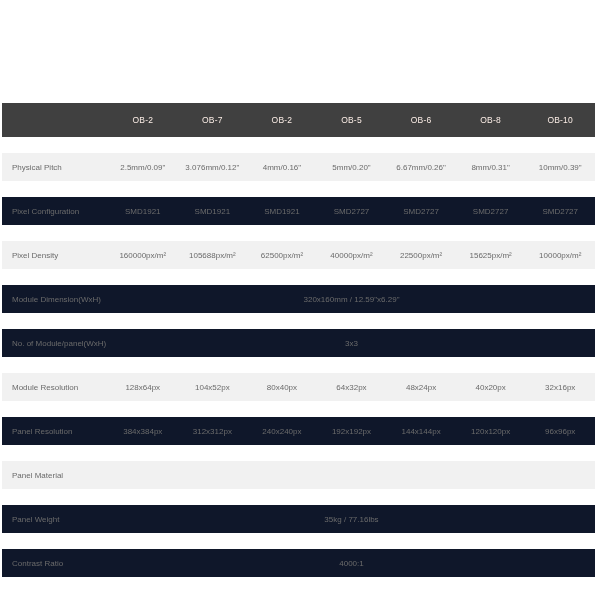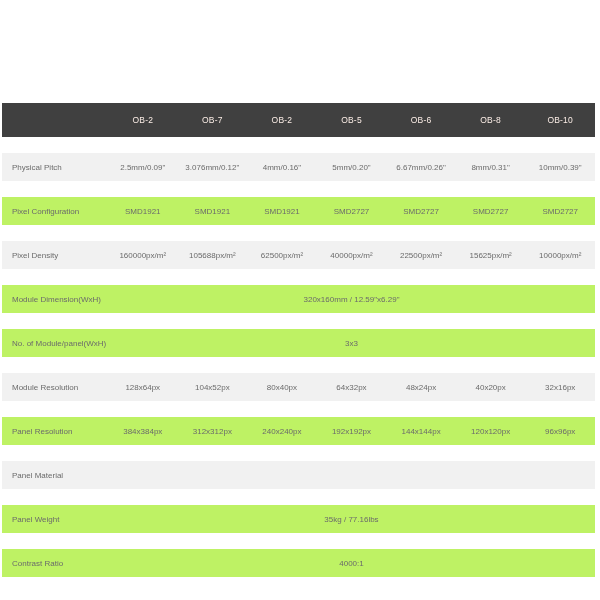--- a/index.html
+++ b/index.html
@@ -34,21 +34,21 @@
     display: grid;
     grid-template-columns: 106px repeat(7, 1fr);
     height: 28px;
     margin-bottom: 2px;
     align-items: center;
     font-size: 8px;
     color: #6B6B6B;
     margin-top: 16px;
   }
   .row.light { background: #F1F1F1; }
-  .row.dark  { background: #bef264; }
+  .row.dark  { background: #0f172a; }
   .label {
     padding-left: 10px;
     text-align: left;
   }
   .cell { text-align: center; }
   .span-cell {
     grid-column: 2 / -1;
     text-align: center;
   }
 </style>

